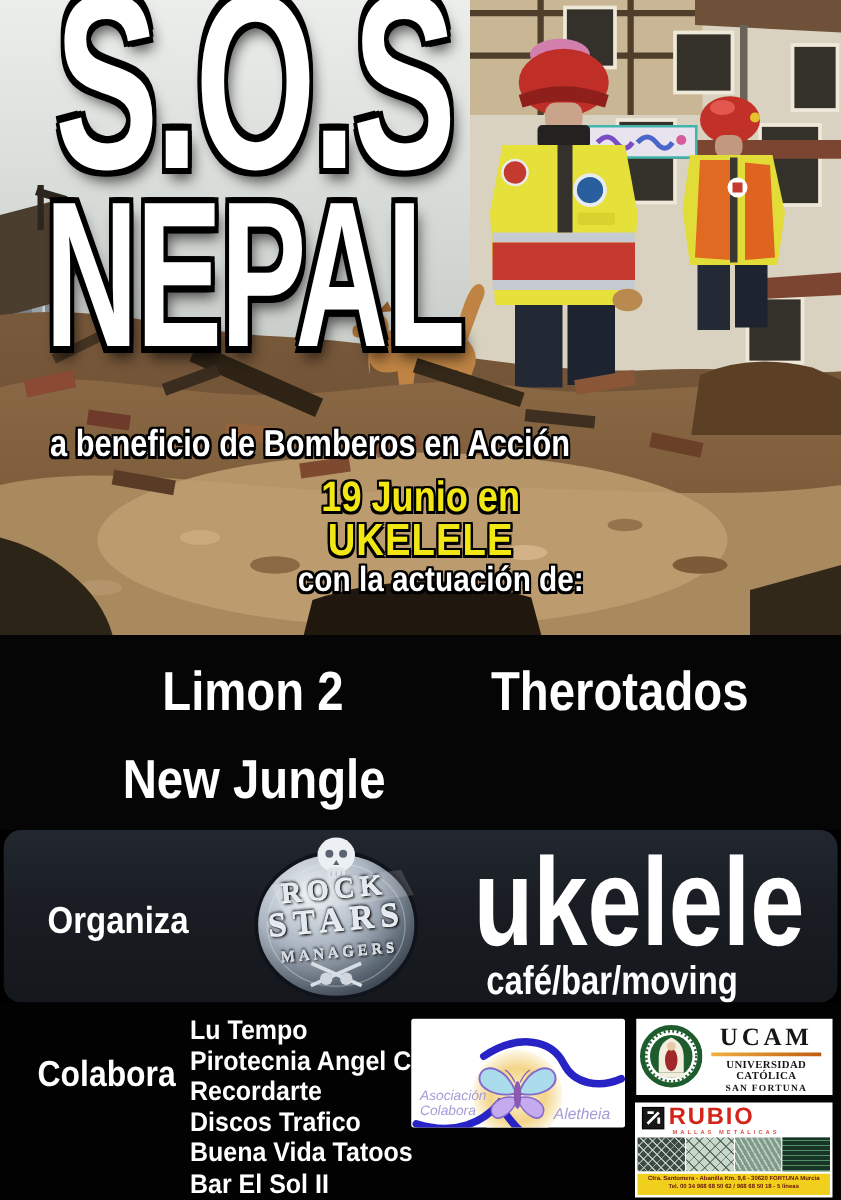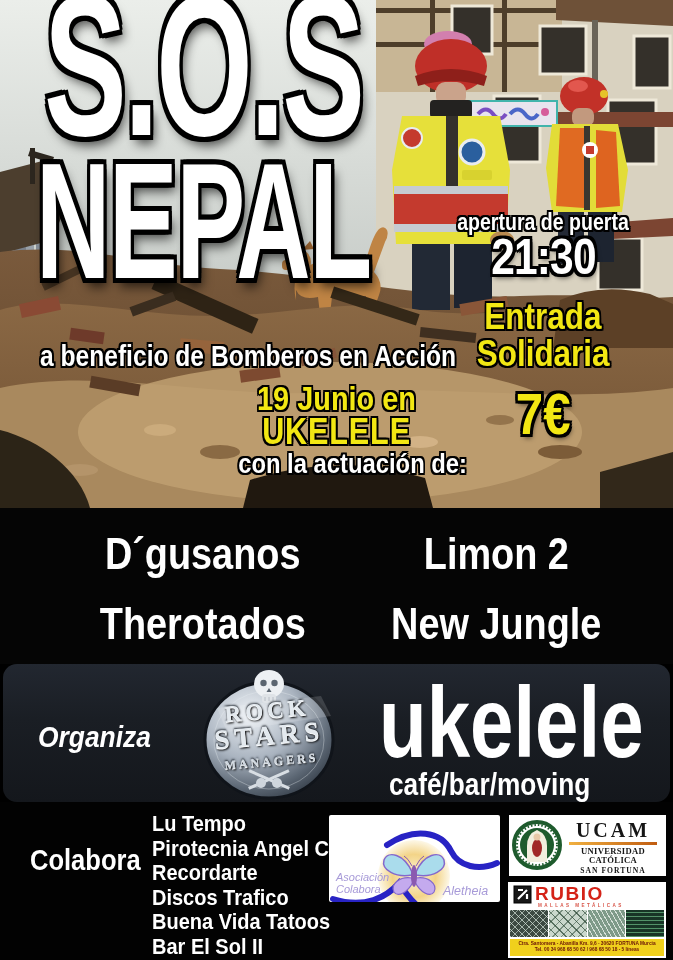--- a/index.html
+++ b/index.html
@@ -29,21 +29,21 @@
   .venueline{top:411px;font-size:36px;letter-spacing:1px;}
   .lineupintro{top:448px;padding-left:32px;font-size:28px;}
   .dateline .sqz,.venueline .sqz,.lineupintro .sqz,.rightcol .sqz{transform:scaleX(.85);}
   .bands{top:508px;left:0;width:673px;height:156px;background:#050505;display:grid;
          grid-template-columns:1fr 1fr;align-content:center;row-gap:26px;
          padding:6px 30px 0 56px;box-sizing:border-box;}
   .band{color:#fff;font-size:44px;text-align:center;line-height:1;}
   .band .sqz{transform:scaleX(.86);}
   .organiza{top:664px;left:3px;right:3px;height:138px;border-radius:14px;
             background:linear-gradient(180deg,#222730 0%,#1a1e24 40%,#14171c 100%);}
-  .org-label{left:35px;top:56px;font-size:30px;color:#fff;font-style:italic;}
+  .org-label{left:35px;top:56px;font-size:30px;color:#fff;}
   .org-label .sqzL{transform:scaleX(.88);}
   .rockstars{left:196px;top:-2px;width:140px;height:142px;}
   .rs-word{position:absolute;left:0;right:0;text-align:center;color:#e3e9ee;
            font-family:"Liberation Serif","DejaVu Serif",serif;font-weight:700;
            text-shadow:0 1px 0 #f8fafc,1px 2px 2px #000,0 -1px 2px #1a2028;}
   .rs-rot{position:absolute;left:0;top:0;width:140px;height:142px;transform:rotate(-5deg);}
   .rs-1{top:36px;font-size:23px;letter-spacing:4px;}
   .rs-2{top:58px;font-size:27px;letter-spacing:5px;}
   .rs-3{top:92px;font-size:12px;letter-spacing:3px;color:#cdd5dd;}
   .uk-name{left:376px;top:8px;font-size:100px;line-height:1;color:#fff;}
@@ -219,35 +219,27 @@
       <path d="M560,300 q40,-18 90,-6 l23,10 0,44 -120,0 Z" fill="#5c4026"></path>
       <path d="M0,430 C40,440 80,470 90,508 L0,508 Z" fill="#2c2417"></path>
       <path d="M250,480 q85,-28 175,-2 l8,30 -190,0 Z" fill="#20180f"></path>
       <path d="M600,472 L673,452 L673,508 L600,508 Z" fill="#32281a"></path>
     </g>
   </svg>
 
   <div class="abs sos t-w ow5"><span class="sqzL">S.O.S</span></div>
   <div class="abs nepal t-w ow5"><span class="sqzL">NEPAL</span></div>
 
-  <div class="abs rightcol">
-    <div class="door-label t-w ow2"><span class="sqz">apertura de puerta</span></div>
-    <div class="door-time t-w ow3"><span class="sqz">21:30</span></div>
-    <div class="entry t-y ow2" style="margin-top:16px"><span class="sqz">Entrada</span></div>
-    <div class="entry t-y ow2"><span class="sqz">Solidaria</span></div>
-    <div class="price t-y ow3"><span class="sqz">7€</span></div>
-  </div>
 
   <div class="abs benefit t-w ow2"><span class="sqzL">a beneficio de Bomberos en Acción</span></div>
   <div class="abs ctr dateline t-y ow2"><span class="sqz">19 Junio en</span></div>
   <div class="abs ctr venueline t-y ow2"><span class="sqz">UKELELE</span></div>
   <div class="abs ctr lineupintro t-w ow2"><span class="sqz">con la actuación de:</span></div>
 
   <div class="abs bands">
-    <div class="band"><span class="sqz">D´gusanos</span></div>
     <div class="band"><span class="sqz">Limon 2</span></div>
     <div class="band"><span class="sqz">Therotados</span></div>
     <div class="band"><span class="sqz">New Jungle</span></div>
   </div>
 
   <div class="abs organiza">
     <div class="abs org-label"><span class="sqzL">Organiza</span></div>
 
     <div class="abs rockstars">
       <svg width="140" height="142" viewBox="0 0 140 142">

